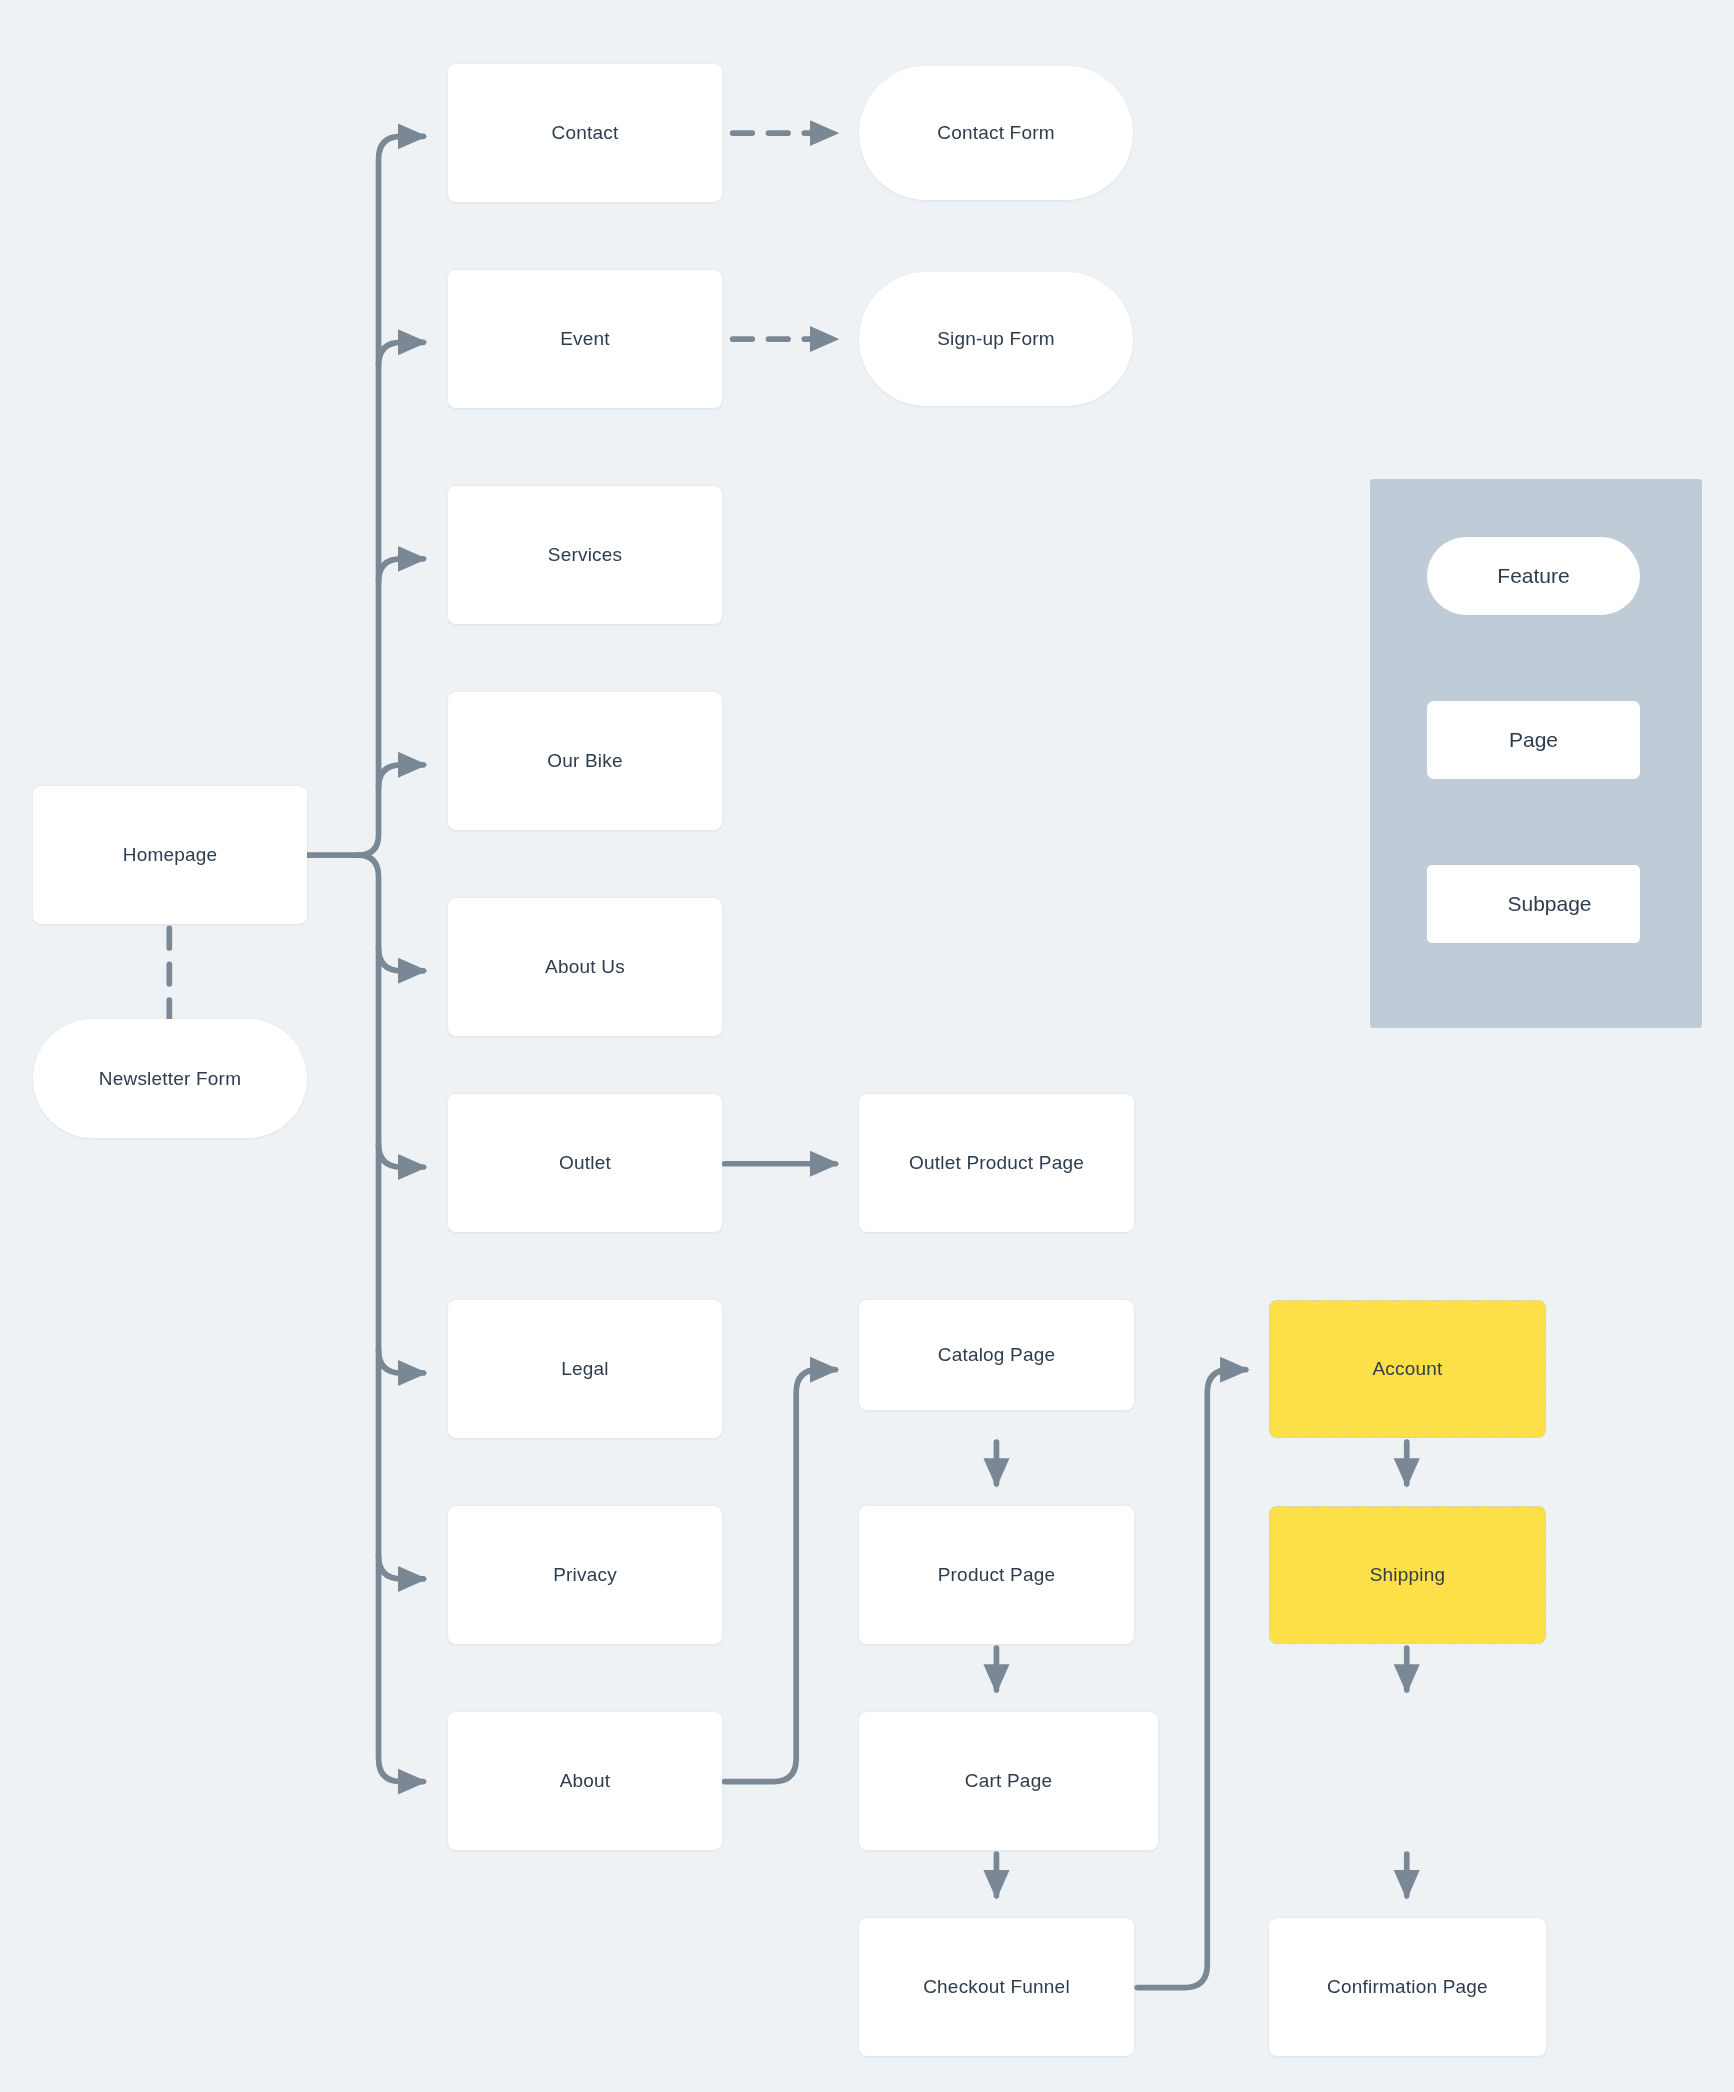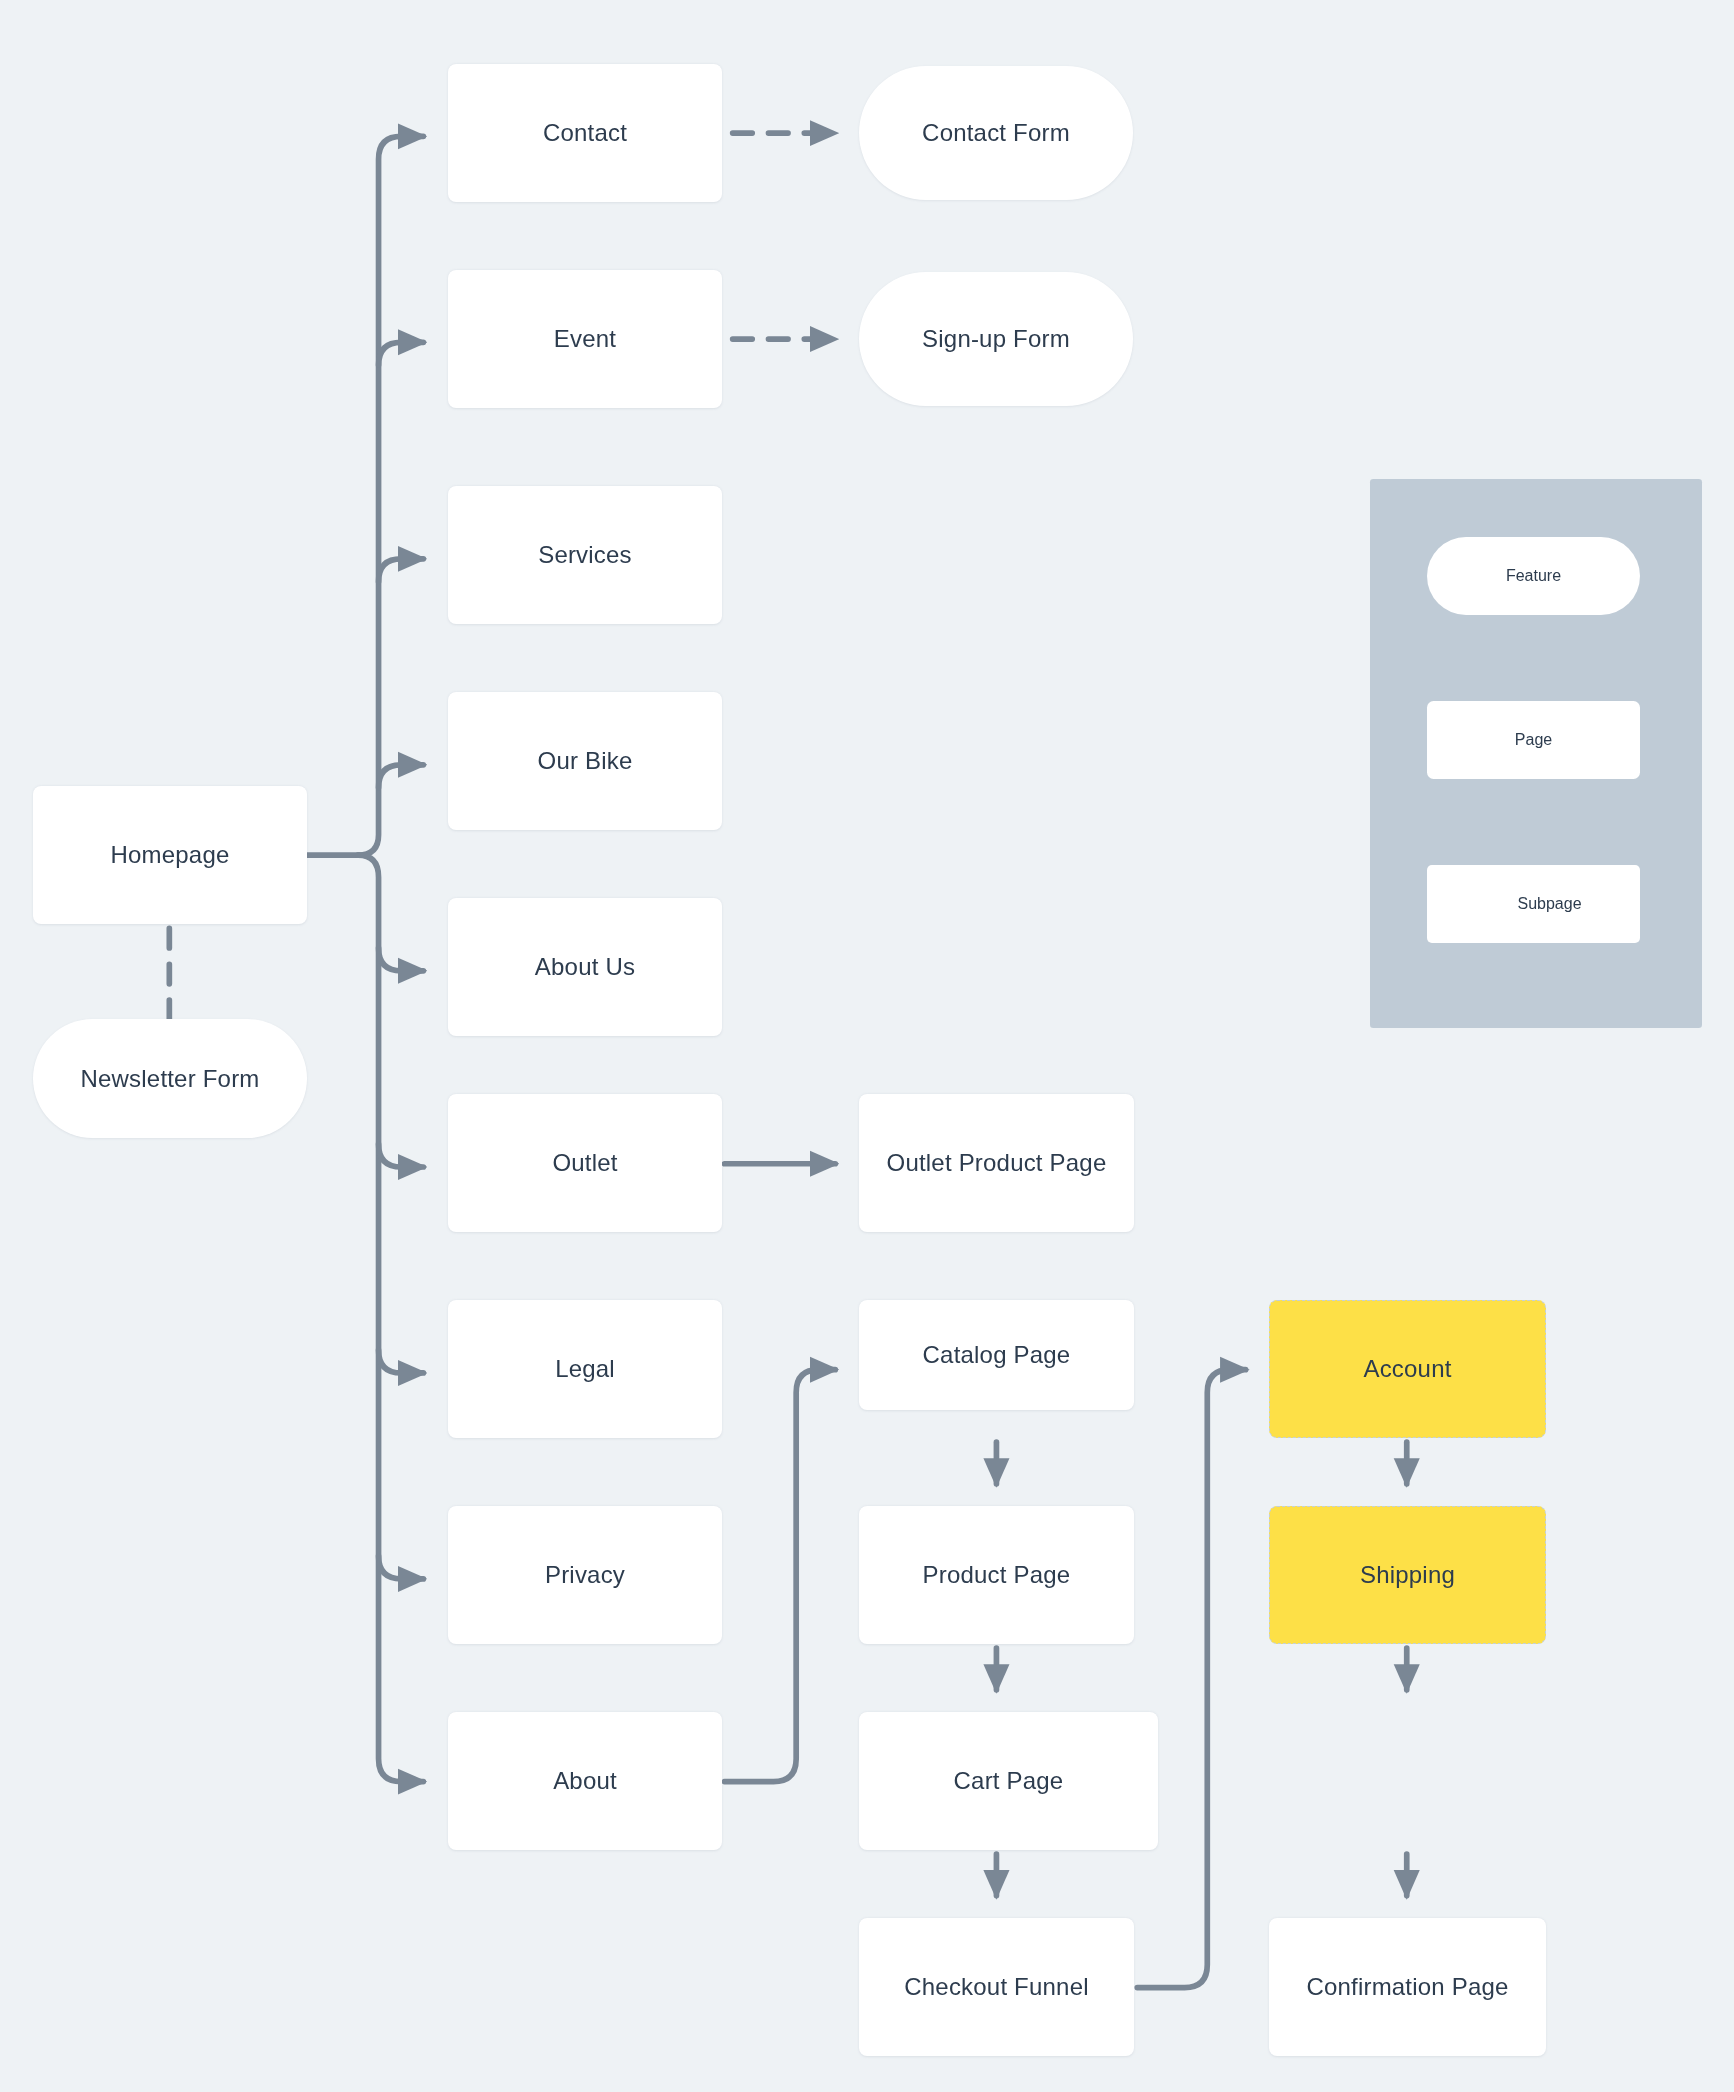--- a/index.html
+++ b/index.html
@@ -23,21 +23,21 @@
     pointer-events: none;
   }
   .node {
     position: absolute;
     background: #ffffff;
     display: flex;
     align-items: center;
     justify-content: center;
     text-align: center;
     color: #2d3c4e;
-    font-size: 24px;
+    font-size: 19px;
     font-weight: 400;
     letter-spacing: 0.2px;
     box-sizing: border-box;
     z-index: 2;
   }
   .node.page {
     border-radius: 8.1px;
     box-shadow: 0 0.8px 2.4px rgba(90,110,130,0.13);
   }
   .node.feature {
@@ -56,21 +56,21 @@
     border-radius: 3.3px;
     z-index: 1;
   }
   .legend-item {
     position: absolute;
     background: #ffffff;
     display: flex;
     align-items: center;
     justify-content: center;
     color: #2d3c4e;
-    font-size: 16px;
+    font-size: 21px;
     box-sizing: border-box;
     z-index: 3;
   }
   .legend-item.feature { border-radius: 813px; }
   .legend-item.page { border-radius: 6.5px; }
   .legend-item.subpage {
     border-radius: 4.9px;
     border: 1.6px dashed #ffffff;
     padding-left: 32px;
   }

